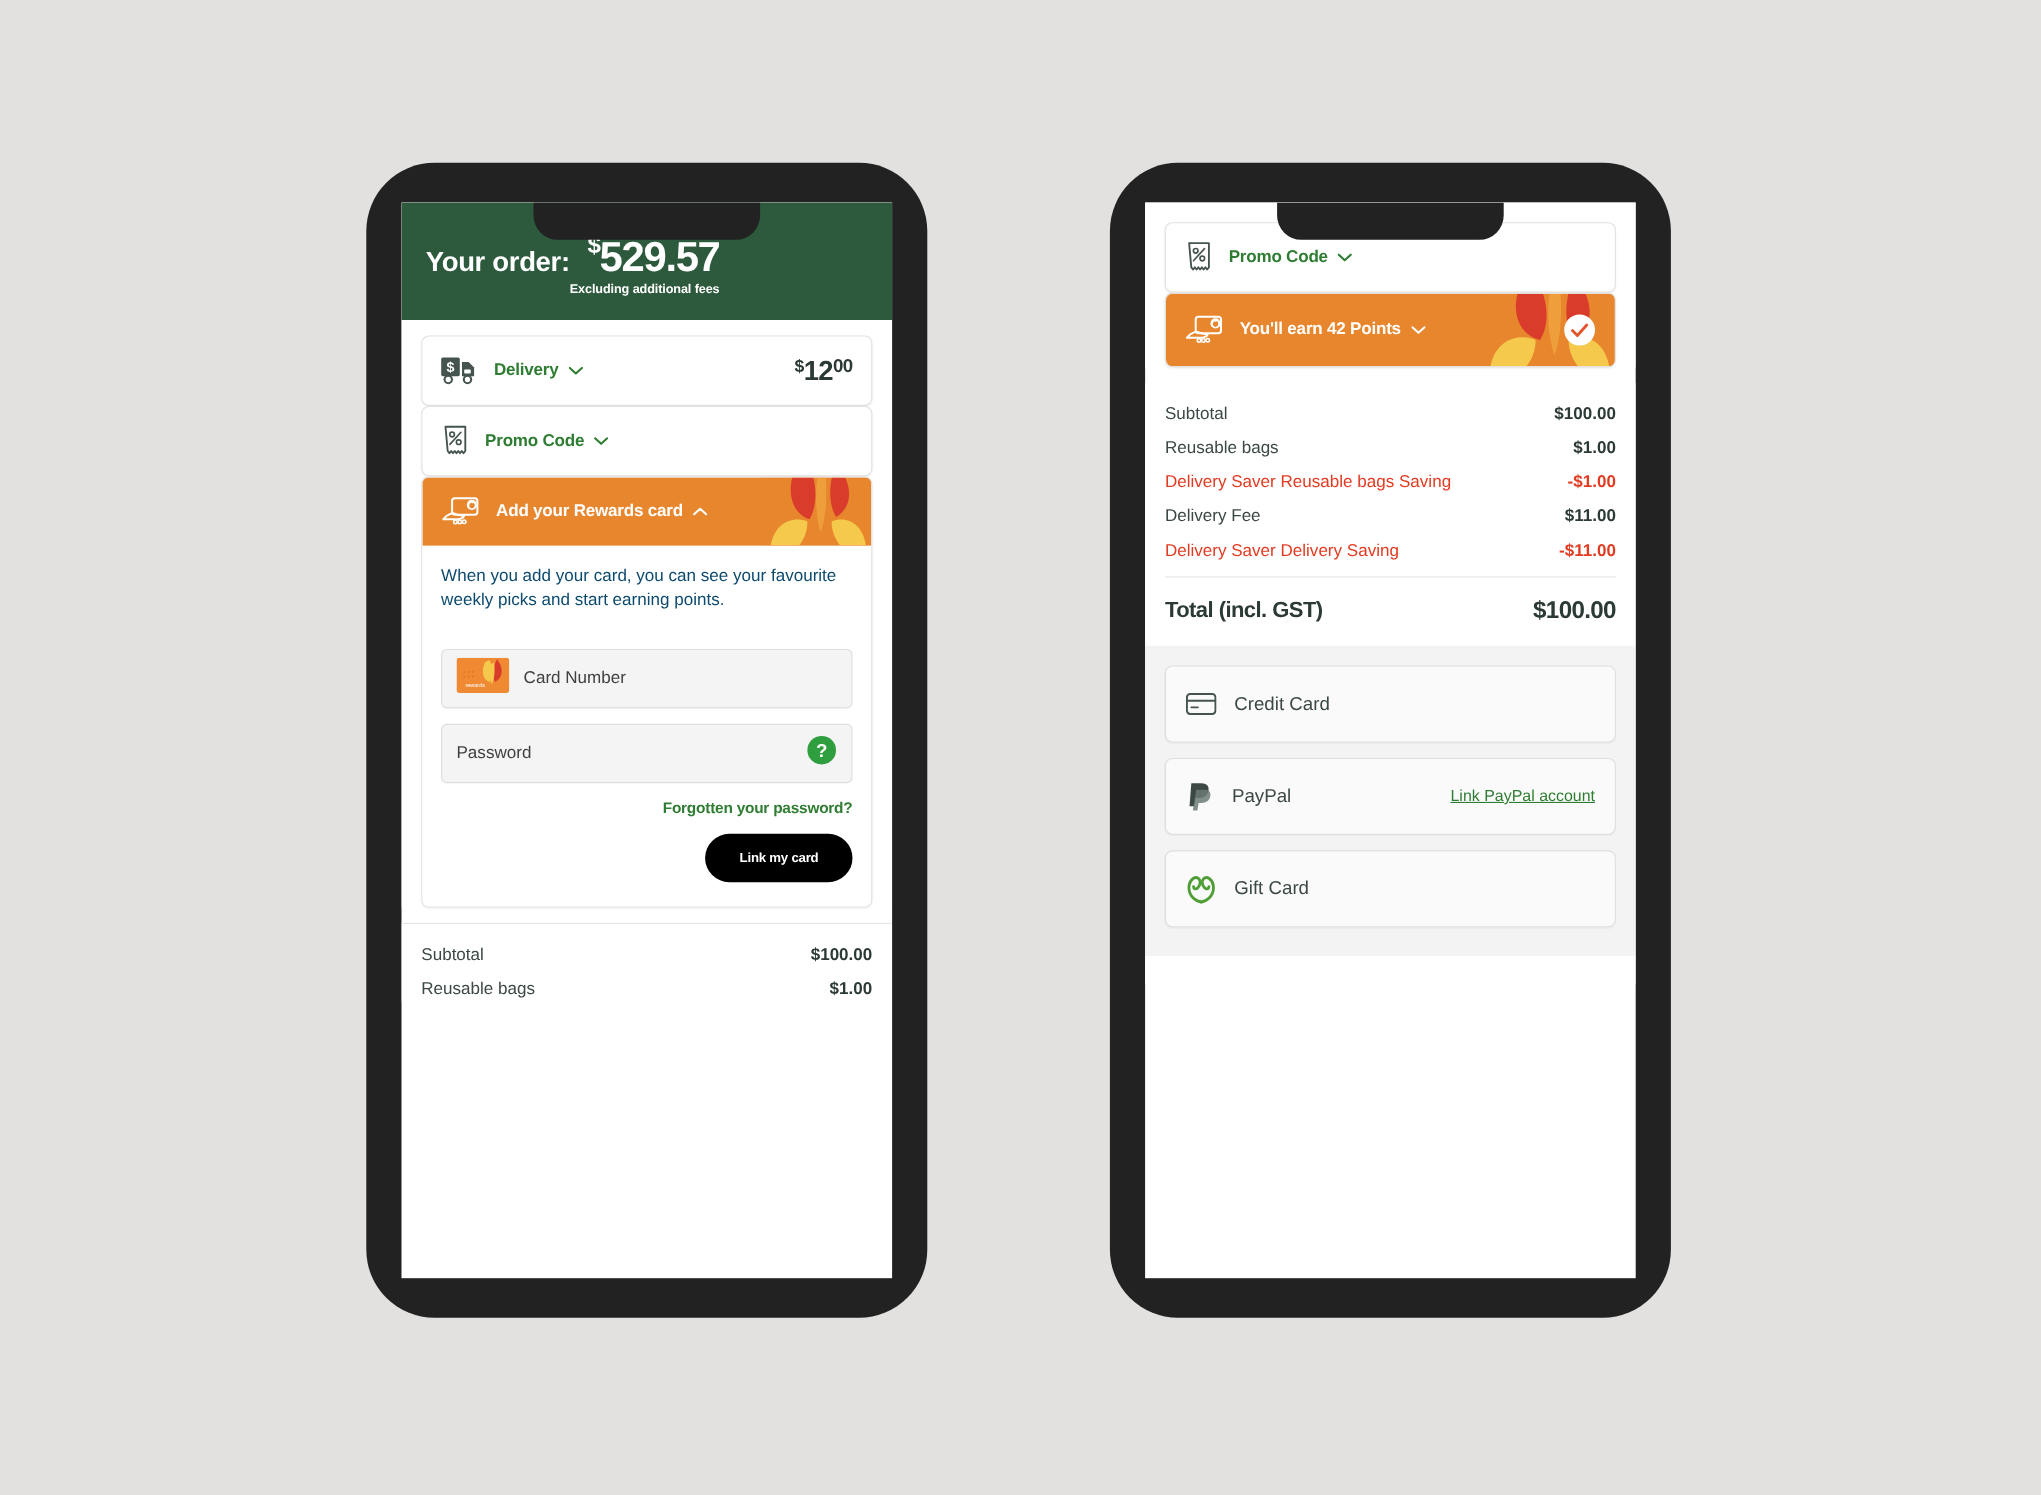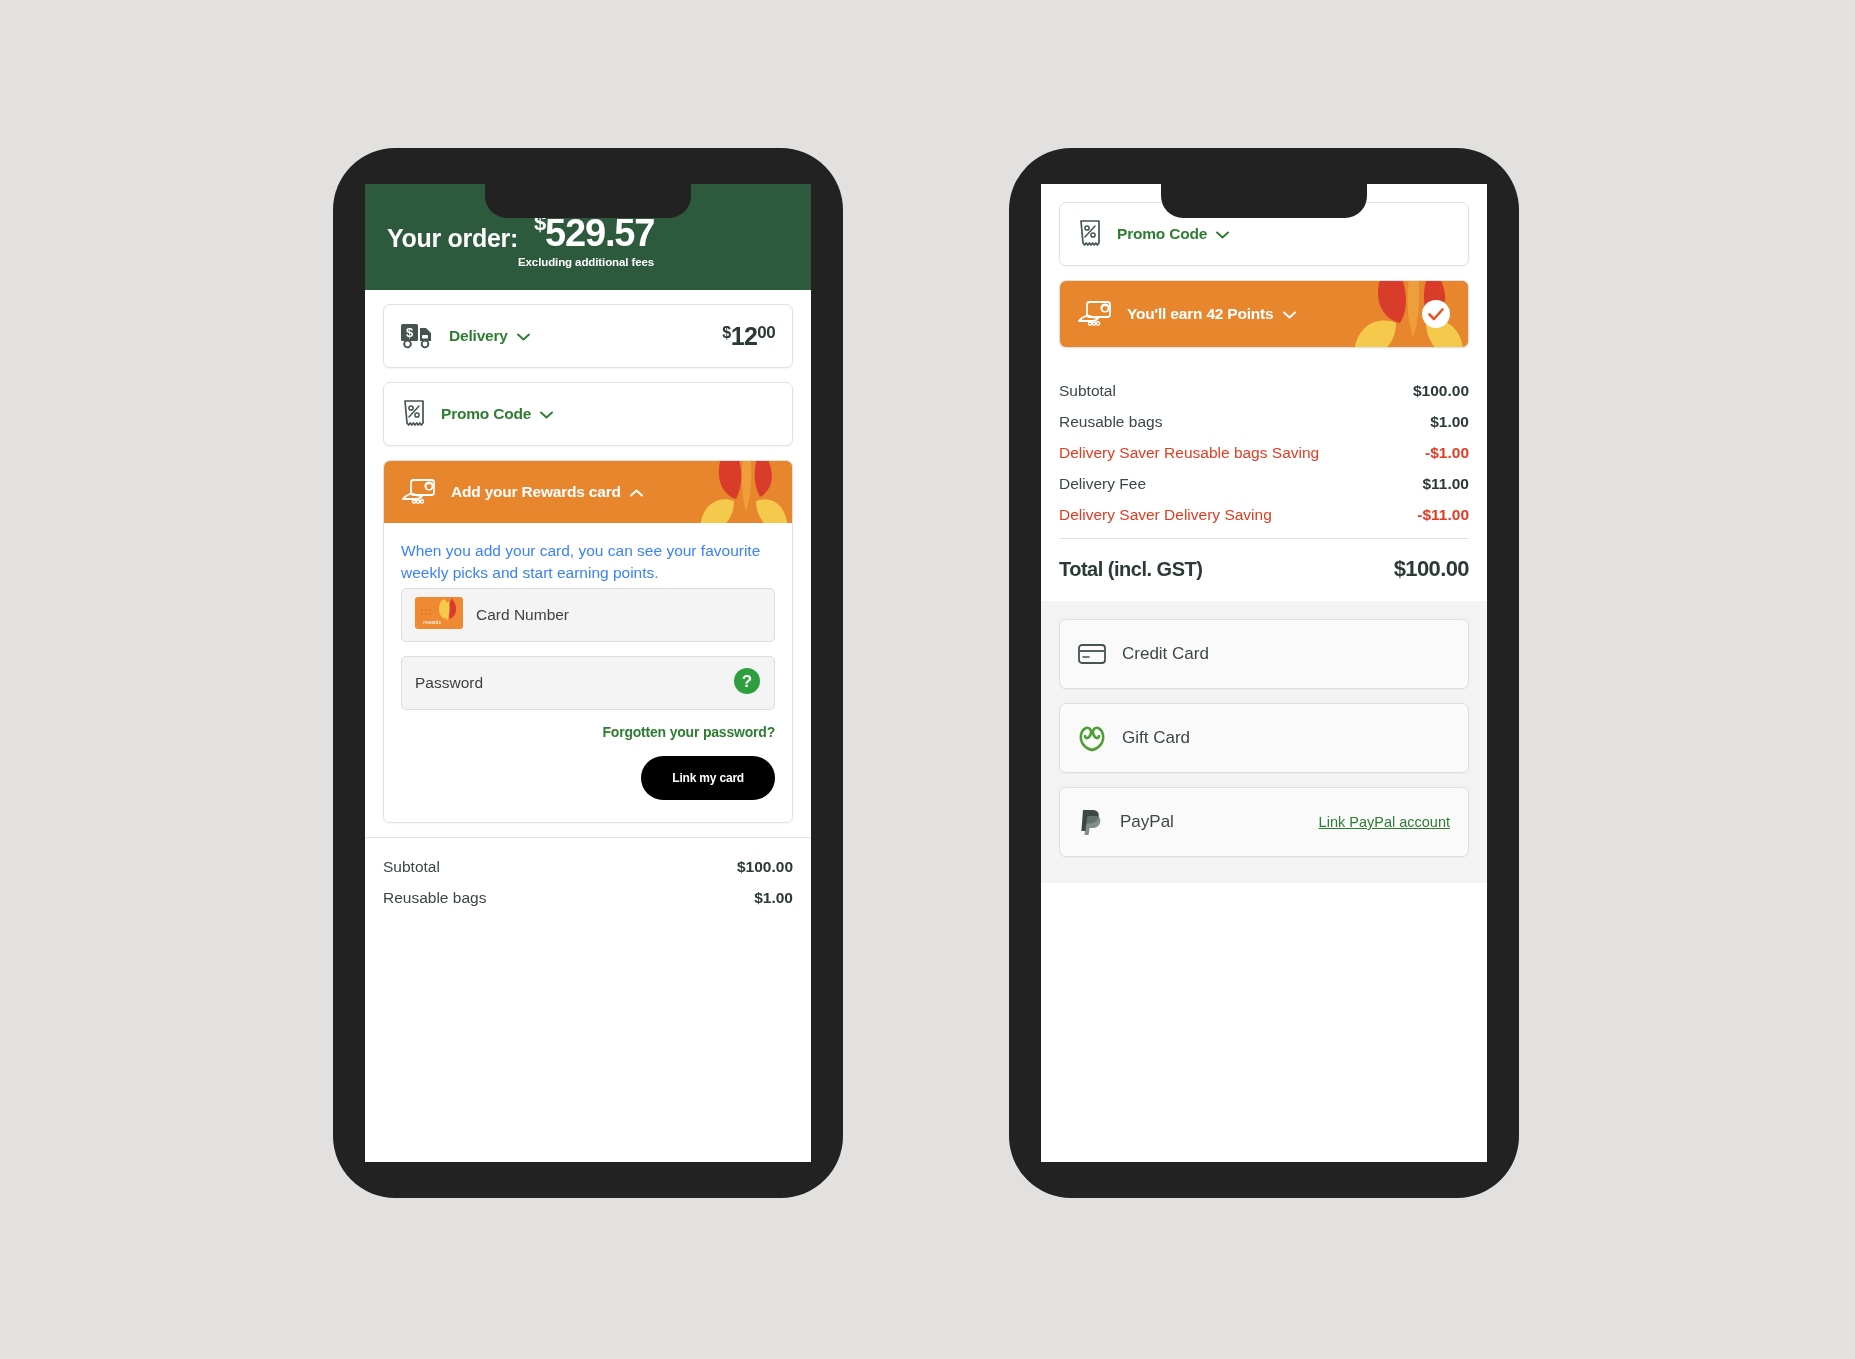--- a/index.html
+++ b/index.html
@@ -89,21 +89,20 @@
   .body-area {
     background: #ffffff;
     padding: 14px 18px 0 18px;
   }
 
   .card {
     background: #ffffff;
     border: 1px solid #e1e1e1;
     border-radius: 7px;
     box-shadow: 0 1px 2px rgba(0,0,0,0.05);
-    margin-bottom: 14px;
   }
 
   .row-line {
     display: flex;
     align-items: center;
     padding: 16px 17px;
     min-height: 62px;
   }
   .row-label {
     color: #2f7d32;
@@ -158,24 +157,24 @@
     font-weight: bold;
     margin-left: 14px;
     letter-spacing: -0.2px;
     position: relative;
     z-index: 2;
   }
   .rewards-head .chev-w { color: #ffffff; margin-left: 9px; position: relative; z-index: 2; }
 
   .rewards-body { padding: 17px 17px 22px 17px; background: #fff; }
   .rewards-text {
-    color: #3b82f6;
+    color: #0c4a6e;
     font-size: 15.5px;
     line-height: 1.45;
-    margin-bottom: 3px;
+    margin-bottom: 32px;
   }
 
   .field {
     background: #f4f4f4;
     border: 1px solid #dddddd;
     border-radius: 5px;
     height: 54px;
     display: flex;
     align-items: center;
     padding: 0 13px;
@@ -538,38 +537,38 @@
               <rect x="1" y="2" width="26" height="18" rx="3" fill="none" stroke="#45544e" stroke-width="1.8"></rect>
               <line x1="1" y1="8" x2="27" y2="8" stroke="#45544e" stroke-width="1.8"></line>
               <line x1="5" y1="14" x2="11" y2="14" stroke="#45544e" stroke-width="1.6" stroke-linecap="round"></line>
             </svg>
           </span>
           <span class="pay-label">Credit Card</span>
         </div>
 
         <div class="pay-card">
           <span class="icon-box">
-            <svg width="28" height="28" viewBox="0 0 28 28">
-              <path d="M14 26 C6 24 2 18 3 11 C4 5 9 2 12 5 C14 7 13 11 11 13 C9 15 7 14 7 12" fill="none" stroke="#4f9e35" stroke-width="2.6" stroke-linecap="round"></path>
-              <path d="M14 26 C22 24 26 18 25 11 C24 5 19 2 16 5 C14 7 15 11 17 13 C19 15 21 14 21 12" fill="none" stroke="#4f9e35" stroke-width="2.6" stroke-linecap="round"></path>
-            </svg>
-          </span>
-          <span class="pay-label">Gift Card</span>
-        </div>
-
-        <div class="pay-card">
-          <span class="icon-box">
             <svg width="26" height="28" viewBox="0 0 26 28">
               <path d="M5 2 h9 c5 0 7.5 2.6 6.6 7 c-0.9 4.3 -4.2 6.4 -8.6 6.4 h-3 l-1.3 7.6 h-4.3 z" fill="#3b4843"></path>
               <path d="M9.5 8 h7.5 c4.3 0 6 2.4 5.2 6.2 c-0.8 3.9 -3.9 5.8 -7.9 5.8 h-2.6 l-1.2 6.9 h-4.1 z" fill="#6b7a74" opacity="0.85"></path>
             </svg>
           </span>
           <span class="pay-label">PayPal</span>
           <a class="pay-link" href="#">Link PayPal account</a>
         </div>
+
+        <div class="pay-card">
+          <span class="icon-box">
+            <svg width="28" height="28" viewBox="0 0 28 28">
+              <path d="M14 26 C6 24 2 18 3 11 C4 5 9 2 12 5 C14 7 13 11 11 13 C9 15 7 14 7 12" fill="none" stroke="#4f9e35" stroke-width="2.6" stroke-linecap="round"></path>
+              <path d="M14 26 C22 24 26 18 25 11 C24 5 19 2 16 5 C14 7 15 11 17 13 C19 15 21 14 21 12" fill="none" stroke="#4f9e35" stroke-width="2.6" stroke-linecap="round"></path>
+            </svg>
+          </span>
+          <span class="pay-label">Gift Card</span>
+        </div>
       </div>
 
       <div class="white-strip"></div>
 
     </div>
   </div>
 
 </div>
 
 </body></html>

